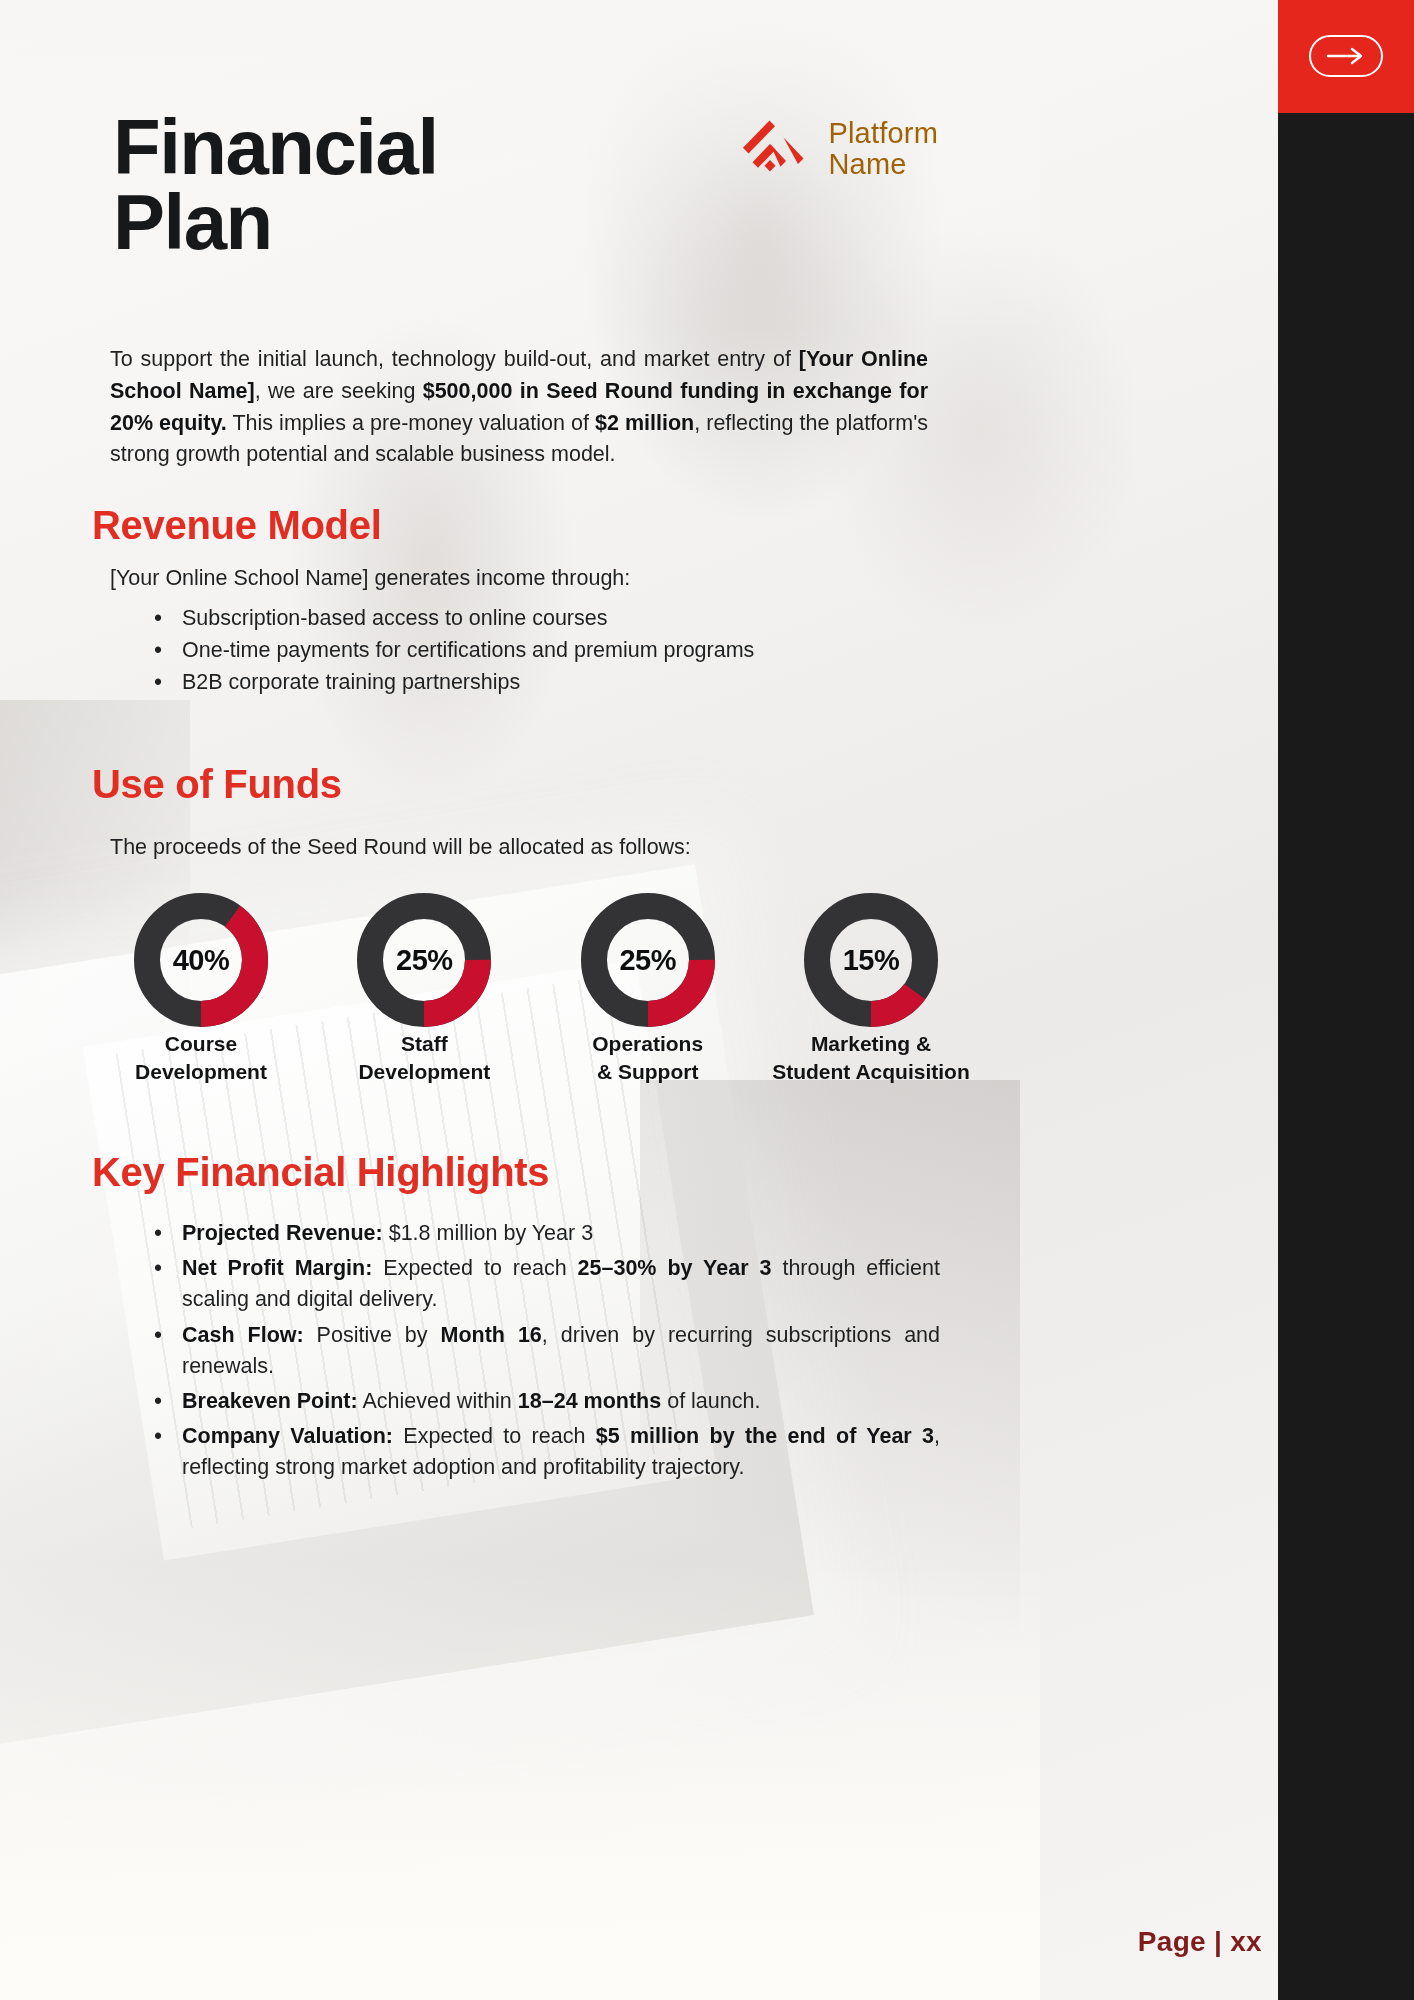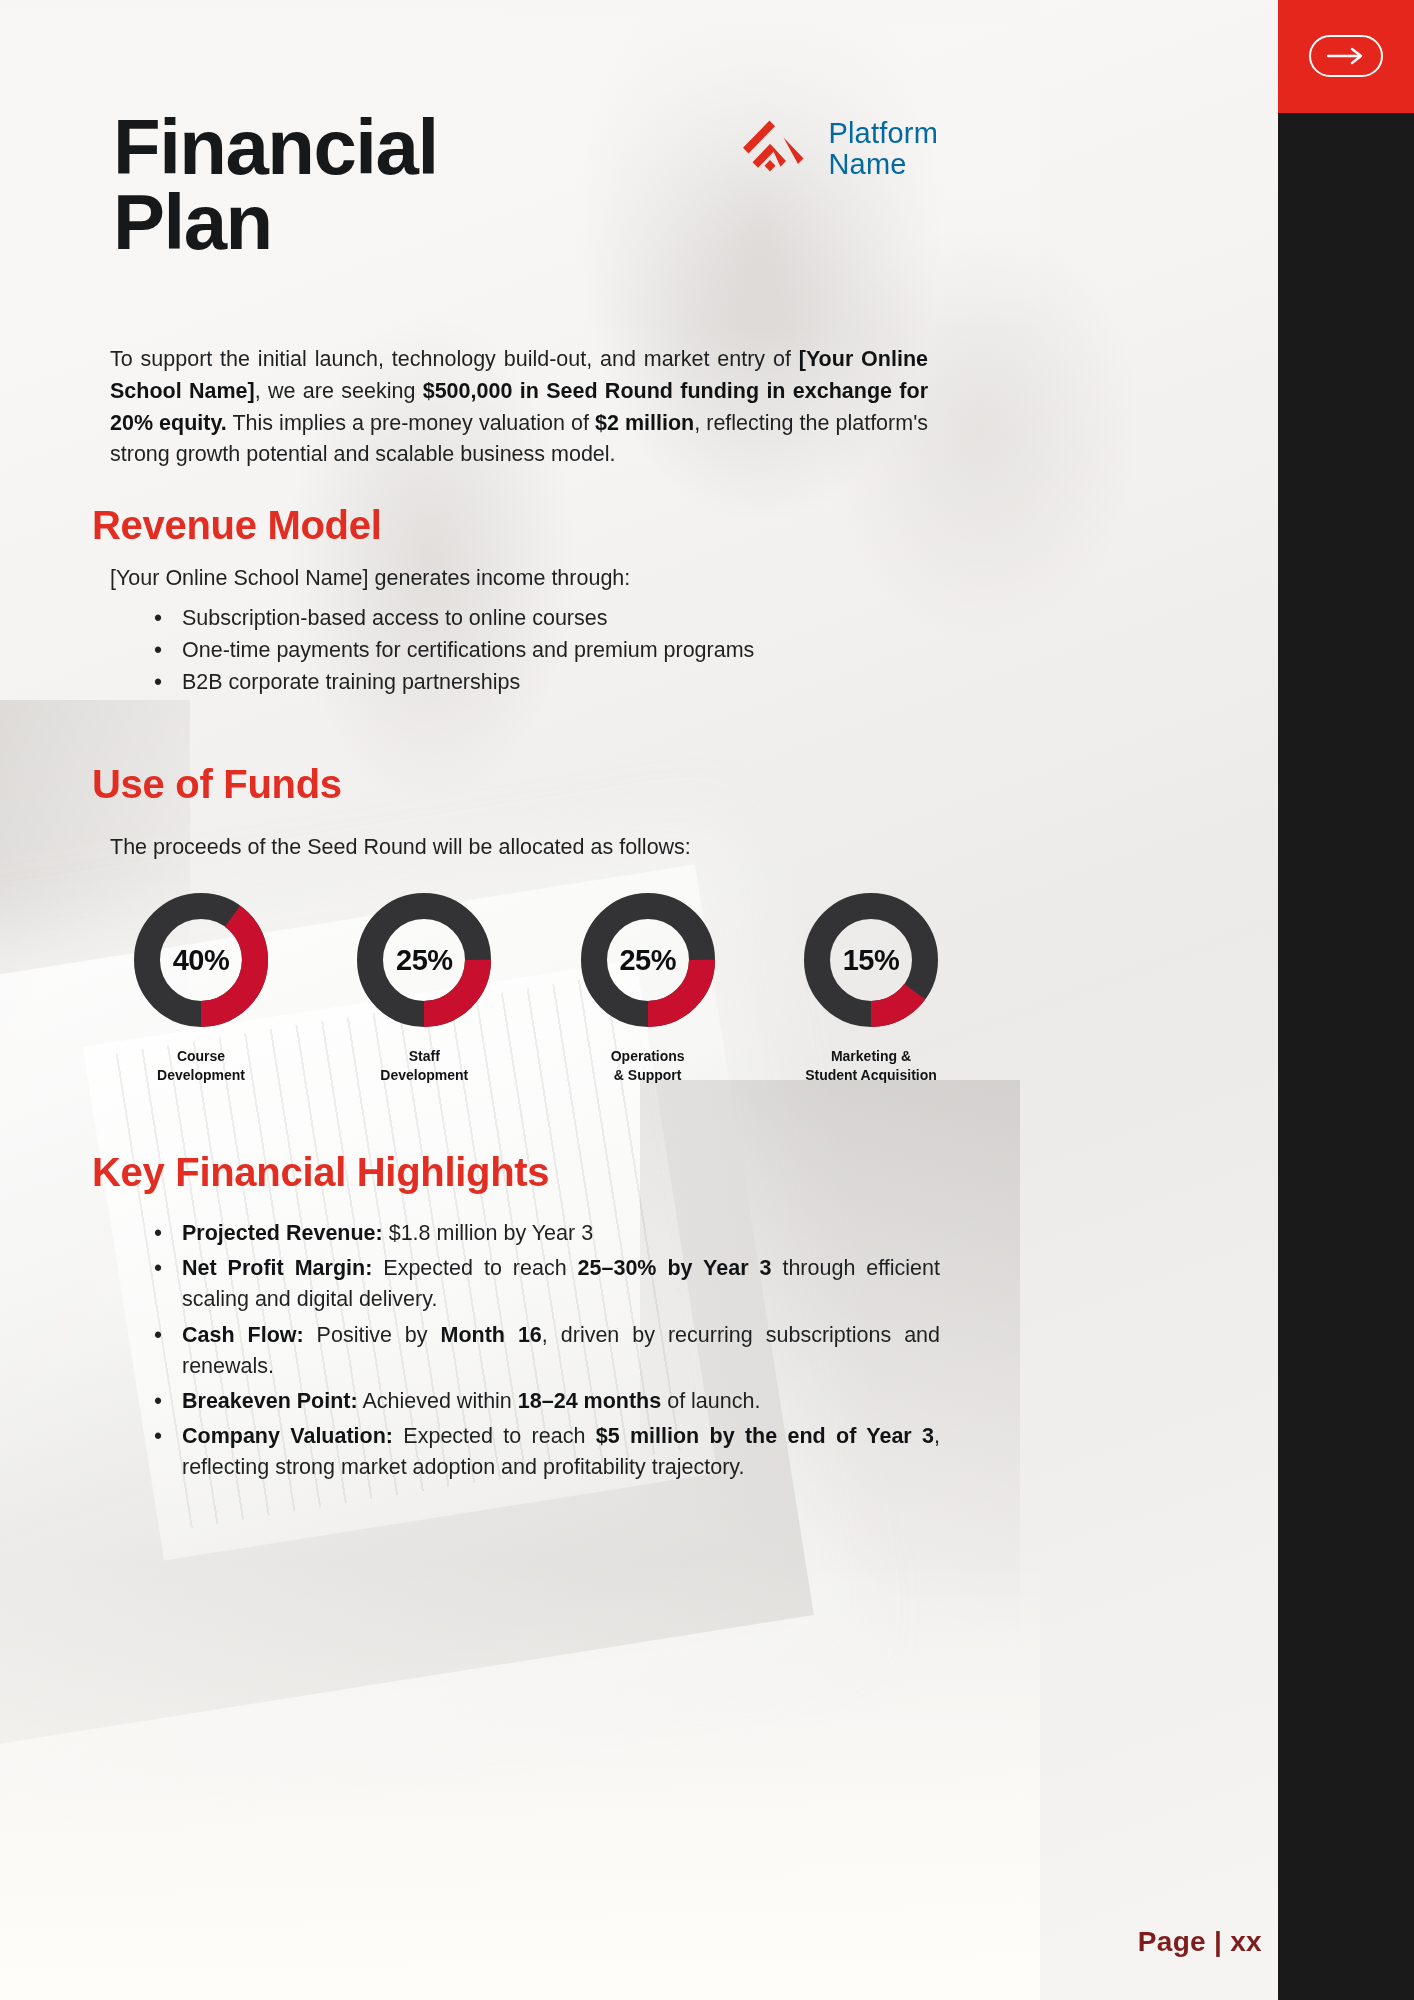--- a/index.html
+++ b/index.html
@@ -83,21 +83,21 @@
   .title {
     font-size:78px; font-weight:700; color:#17181a;
     line-height:0.96; letter-spacing:-1.5px; white-space:pre-line;
   }
   .brand {
     position:absolute; right:-5px; top:8px;
     display:flex; align-items:center; gap:22px;
   }
   .brand-logo { width:70px; height:62px; }
   .brand-name {
-    font-size:29px; line-height:1.08; color:#0369a1; font-weight:400;
+    font-size:29px; line-height:1.08; color:#a16207; font-weight:400;
     white-space:pre-line; letter-spacing:0.2px;
   }
 
   
   .intro {
     position:absolute; left:110px; top:344px; width:818px;
     font-size:21.5px; line-height:1.48; color:#1f2022;
     text-align:justify; text-justify:inter-word;
   }
   .intro b { font-weight:700; color:#111214; }
@@ -135,21 +135,21 @@
     display:flex; justify-content:space-between; align-items:flex-start;
   }
   .donut-item { width:210px; display:flex; flex-direction:column; align-items:center;justify-content:flex-end; }
   .donut-wrap { position:relative; width:140px; height:140px; }
   .donut-wrap svg { display:block; }
   .donut-val {
     position:absolute; inset:0; display:flex; align-items:center; justify-content:center;
     font-size:29px; font-weight:700; color:#0d0e10; letter-spacing:-0.5px;
   }
   .donut-label {
-    margin-top:17px; text-align:center; font-size:14px; font-weight:700;
+    text-align:center; font-size:21px; font-weight:700;
     color:#121315; line-height:1.35; white-space:pre-line;
   }
 
   
   .footer {
     position:absolute; right:152px; bottom:42px;
     font-size:28px; font-weight:700; color:#7f1d1d; letter-spacing:0.3px;
   }
 </style>
 </head>

